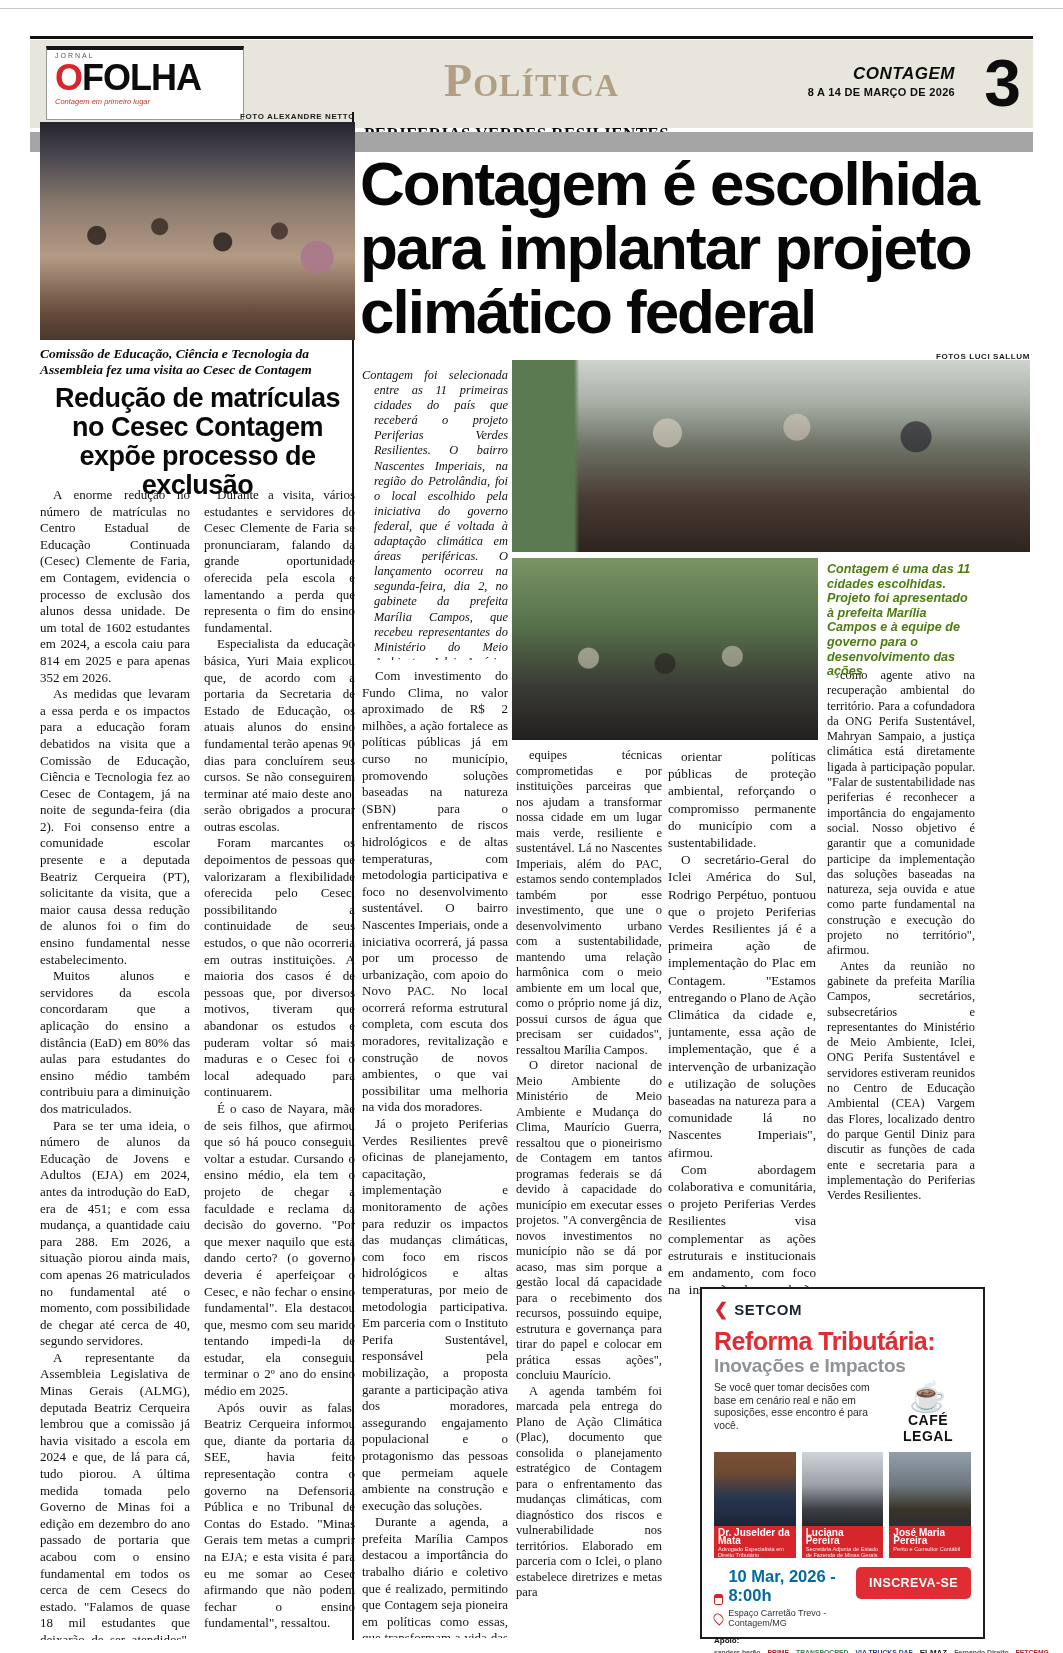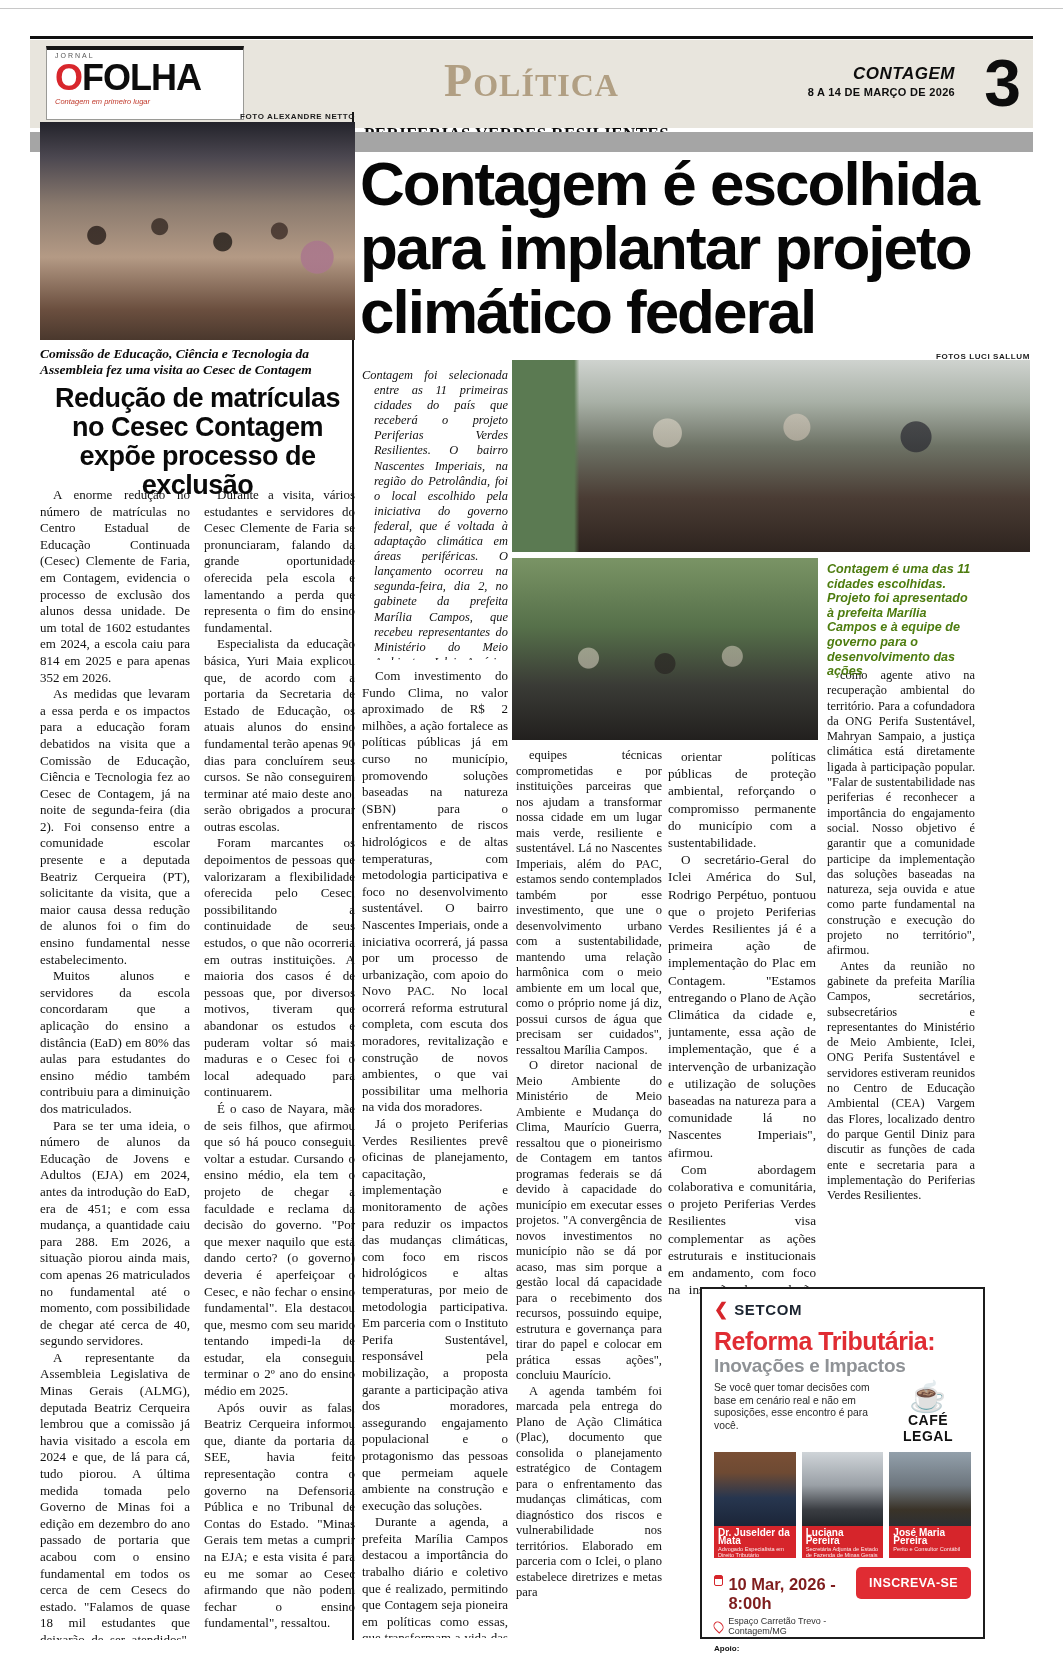--- a/index.html
+++ b/index.html
@@ -84,21 +84,21 @@
   .spk{width:83px;background:#222;}
   .spk .ph{height:74px;}
   .spk .bar{background:#d6252b;color:#fff;padding:3px 4px;height:26px;}
   .spk .nm{font-weight:800;font-size:10px;line-height:8px;}
   .spk .rl{font-size:5.6px;line-height:6.4px;opacity:.92;margin-top:1px;}
   .ph1{background:linear-gradient(180deg,#7a4f35 0%,#6e4a33 28%,#27364f 62%,#1b2538 100%);}
   .ph2{background:linear-gradient(180deg,#cfd4d8 0%,#9aa0a6 45%,#3a3d42 78%,#23262b 100%);}
   .ph3{background:linear-gradient(180deg,#93a0ab 0%,#6d767e 45%,#3a3328 78%,#2d2f33 100%);}
   .ad-when{display:flex;align-items:flex-start;margin-top:9px;}
   .when-left{flex:1;}
-  .ad-date{font-weight:900;font-size:16.5px;color:#7f1d1d;display:flex;align-items:flex-start;gap:5px;margin-top:8px;}
+  .ad-date{font-weight:900;font-size:16.5px;color:#0369a1;display:flex;align-items:flex-end;gap:5px;}
   .ad-venue{font-size:9px;color:#333;margin-top:3px;display:flex;align-items:center;gap:5px;}
   .mini-ico{display:inline-block;width:11px;height:11px;border:1.5px solid #d6252b;box-sizing:border-box;}
   .mini-ico.cal{border-radius:2px;background:linear-gradient(180deg,#d6252b 0 3px,transparent 3px);}
   .mini-ico.pin{border-radius:50% 50% 50% 0;transform:rotate(-45deg);}
   .ad-cta{background:#e02c33;color:#fff;font-weight:900;font-size:12.5px;letter-spacing:.4px;
           padding:9px 13px;border-radius:5px;border:none;cursor:pointer;}
   .ad-apoio{font-weight:800;font-size:8px;margin-top:8px;color:#111;}
   .sponsors{display:flex;align-items:center;gap:7px;margin-top:3px;flex-wrap:nowrap;}
   .sp{font-weight:800;font-size:6.8px;color:#555;white-space:nowrap;}
   .sp.red{color:#b01d23;}  .sp.green{color:#2e7d46;}  .sp.blue{color:#1a3f8f;}

